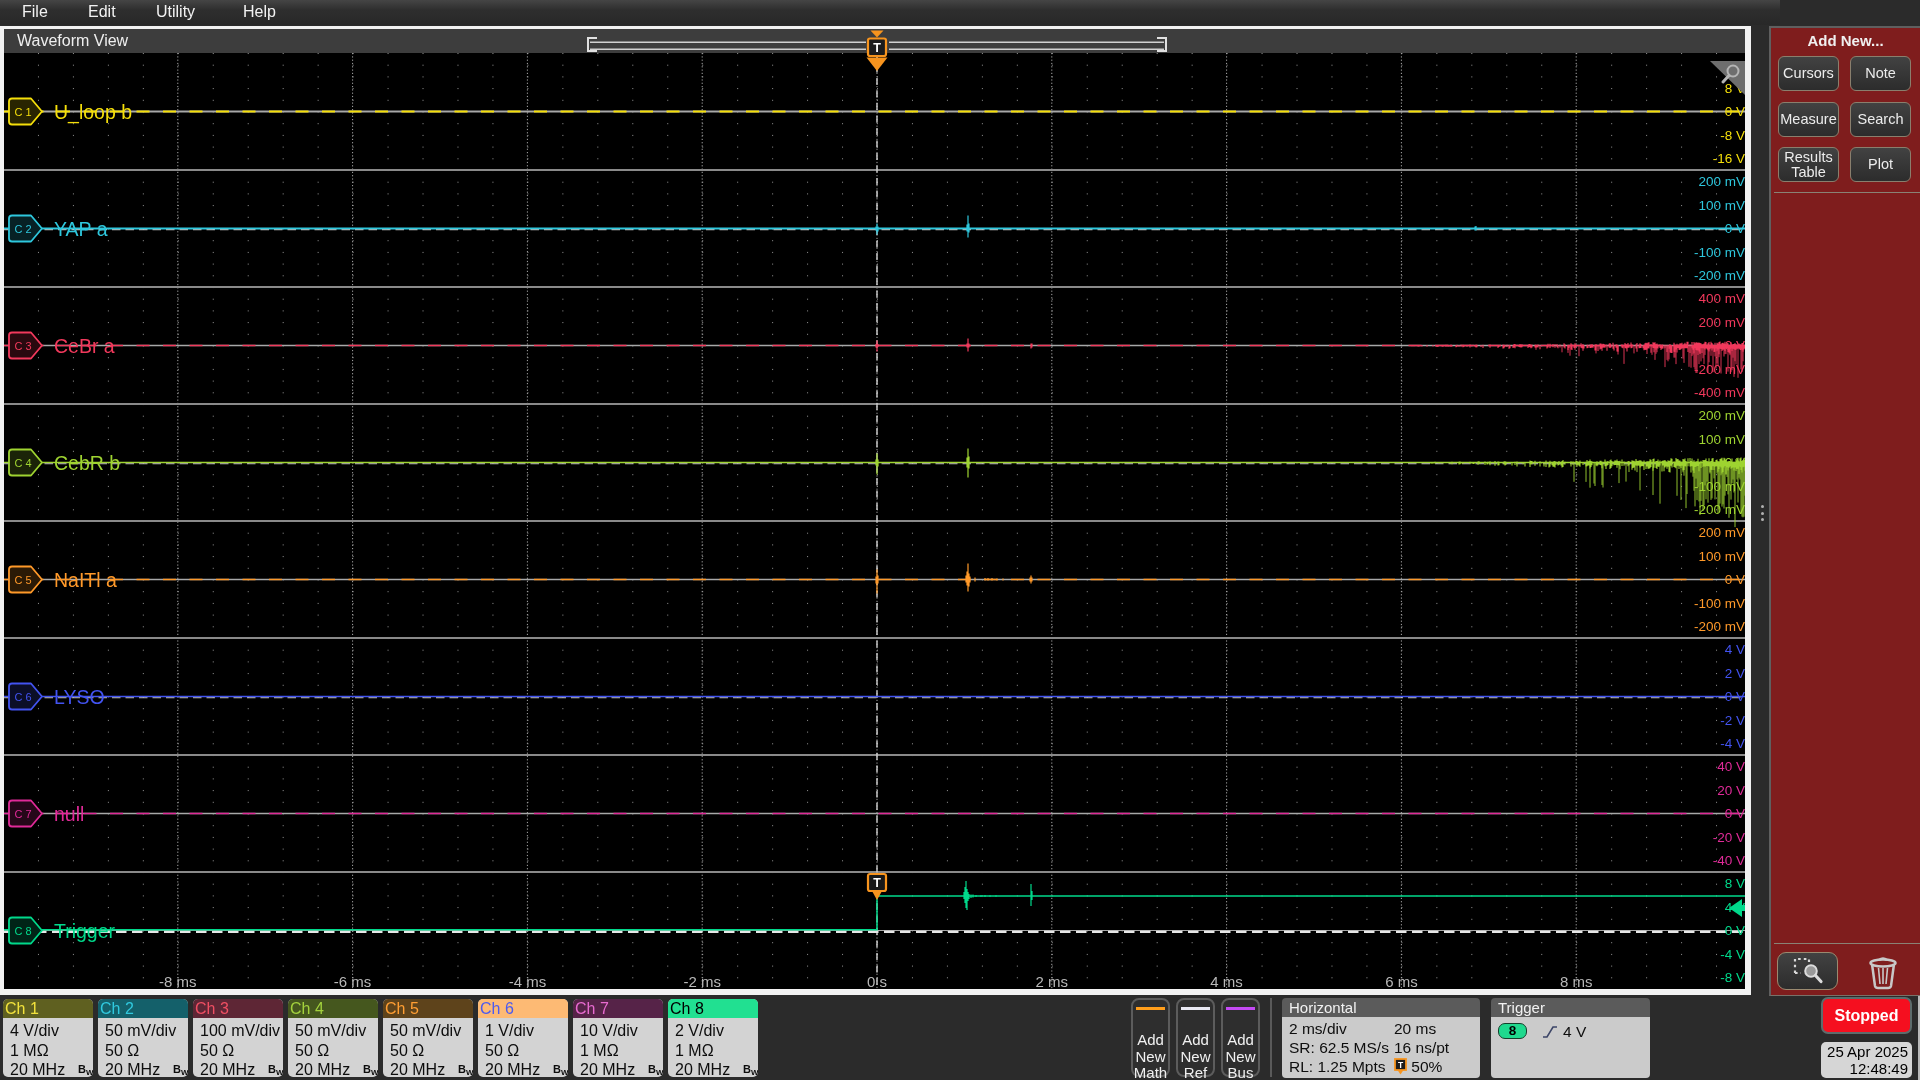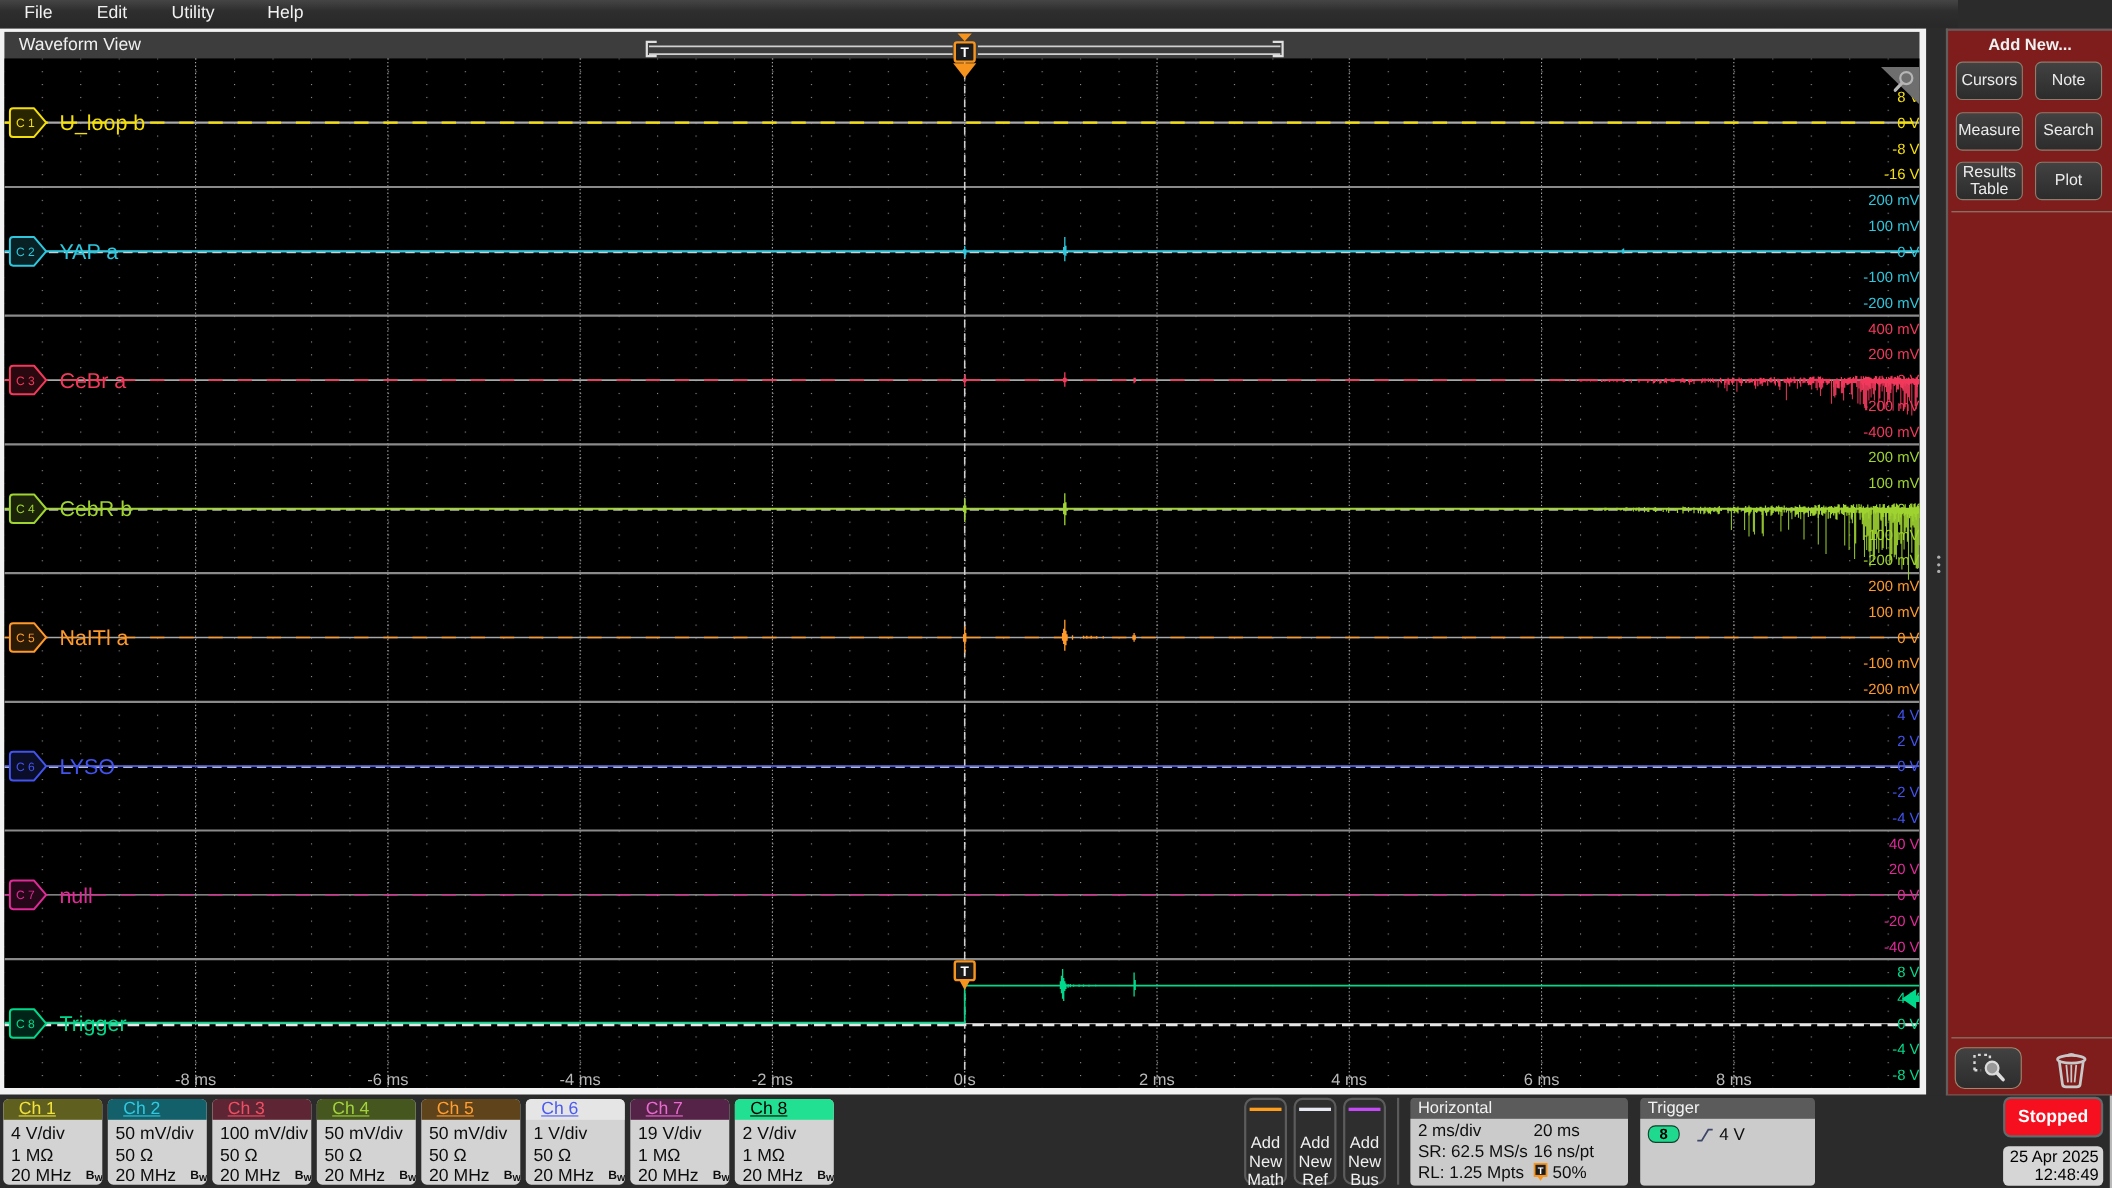--- a/index.html
+++ b/index.html
@@ -8,21 +8,21 @@
 #wpanel { position:absolute; left:0; top:26px; width:1751px; height:969px; background:#f2f2f2; }
 #wheader { position:absolute; left:4px; top:3px; width:1741px; height:24px; background:#3d3d3d; color:#efefef; font-size:16px; }
 #wheader span { position:absolute; left:13px; top:3px; }
 #rpanel { position:absolute; left:1769px; top:26px; width:151px; height:970px; background:#7f1d1d; border-left:2px solid #5f5f5f; border-top:2px solid #5f5f5f; border-bottom:1px solid #78726a; }
 #rtitle { position:absolute; top:4px; width:100%; text-align:center; color:#f0f0f0; font-size:15px; font-weight:bold; }
 .rbtn { position:absolute; width:61px; height:35px; background:linear-gradient(#424242,#2c2c2c); border:1px solid #8a7f6d; border-radius:6px; color:#ececec; font-size:14.5px; display:flex; align-items:center; justify-content:center; text-align:center; line-height:15px; }
 .rdiv { position:absolute; left:3px; width:146px; height:1px; background:#8a8275; }
 #handle div { position:absolute; left:1761px; width:3px; height:3px; border-radius:50%; background:#b0b0b0; }
 #bottombar { position:absolute; left:0; top:996px; width:1920px; height:84px; background:#2b2b2b; }
 .card { position:absolute; top:3px; width:90px; height:78px; border-radius:5px; overflow:hidden; background:#d3d3d3; }
-.chead { height:19px; font-size:16px; padding-left:14px; line-height:19px;text-decoration:underline; }
+.chead { height:19px; font-size:16px; padding-left:2px; line-height:19px; }
 .cbody { padding:3px 0 0 7px; color:#0d0d0d; font-size:16px; }
 .cbody div { height:19.5px; line-height:19.5px; position:relative; }
 .bw { position:absolute; left:68px; top:0px; font-size:11px; font-weight:bold; }
 .bw span { font-size:8px; vertical-align:-2px; }
 .anbtn { position:absolute; top:2px; width:39px; height:79px; background:#2e2e2e; border:2px solid #5c5c5c; border-radius:8px; color:#f0f0f0; font-size:15px; text-align:center; line-height:16.5px; padding-top:32px; }
 .anline { position:absolute; left:3px; top:7px; width:29px; height:3px; }
 .vsep { position:absolute; left:1270px; top:2px; width:2px; height:79px; background:#5a5a5a; }
 .panel { position:absolute; top:2px; height:80px; border-radius:4px; overflow:hidden; }
 .phead { height:19px; background:#5b5b5b; color:#f2f2f2; font-size:15px; padding-left:7px; line-height:19px; }
 .pbody { background:#cbcbcb; height:61px; color:#0e0e0e; font-size:15.5px; padding:2px 0 0 7px; }
@@ -252,31 +252,31 @@
 </div>
 <div class="card" style="left:383px">
 <div class="chead" style="background:#5e431b;color:#ff9e33">Ch 5</div>
 <div class="cbody">
         <div>50 mV/div</div>
         <div>50 Ω</div>
         <div>20 MHz<span class="bw">B<span>W</span></span></div>
       </div>
 </div>
 <div class="card" style="left:478px">
-<div class="chead" style="background:#e5e5e5;color:#4b5bf0">Ch 6</div>
+<div class="chead" style="background:#fdba74;color:#4b5bf0">Ch 6</div>
 <div class="cbody">
         <div>1 V/div</div>
         <div>50 Ω</div>
         <div>20 MHz<span class="bw">B<span>W</span></span></div>
       </div>
 </div>
 <div class="card" style="left:573px">
 <div class="chead" style="background:#562348;color:#e86bd0">Ch 7</div>
 <div class="cbody">
-        <div>19 V/div</div>
+        <div>10 V/div</div>
         <div>1 MΩ</div>
         <div>20 MHz<span class="bw">B<span>W</span></span></div>
       </div>
 </div>
 <div class="card" style="left:668px">
 <div class="chead" style="background:#21e091;color:#000000">Ch 8</div>
 <div class="cbody">
         <div>2 V/div</div>
         <div>1 MΩ</div>
         <div>20 MHz<span class="bw">B<span>W</span></span></div>

